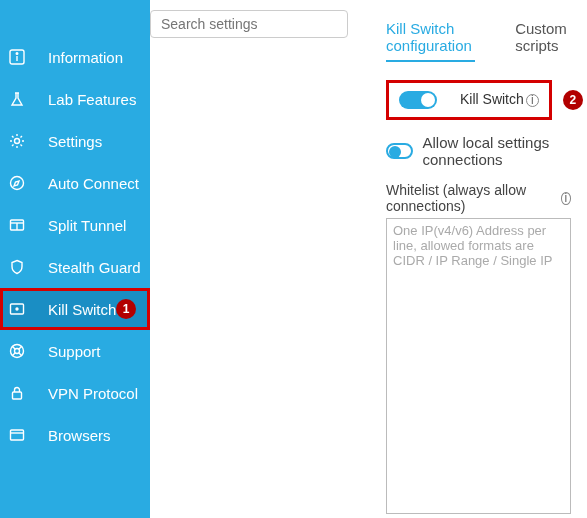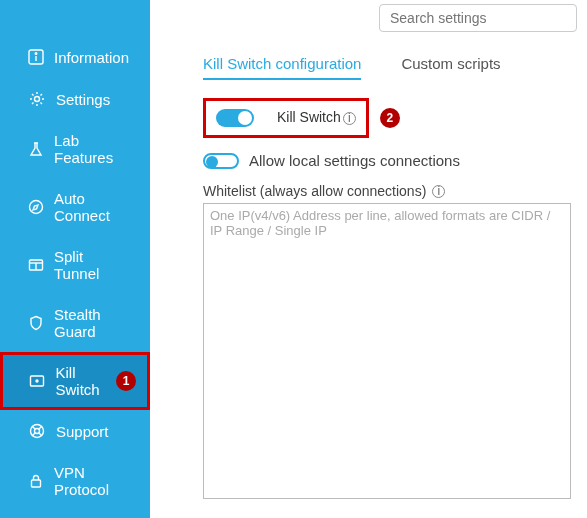--- a/index.html
+++ b/index.html
@@ -16,22 +16,22 @@
     .sidebar {
       width: 150px;
       background: #29abe2;
       color: #fff;
       padding-top: 36px;
       flex-shrink: 0;
     }
     .side-item {
       display: flex;
       align-items: center;
-      gap: 10px;
-      padding: 12px 28px;
+      gap: 22px;
+      padding: 12px 8px;
       cursor: pointer;
       font-size: 15px;
       position: relative;
     }
     .side-item .icon { width: 18px; height: 18px; display:flex;align-items:center;justify-content:center; }
     .side-item.active {
       background: #1a8ec4;
     }
     .side-item.highlight {
       outline: 3px solid #d40000;
@@ -43,23 +43,22 @@
       border-radius: 50%;
       background: #b20000;
       color: #fff;
       font-size: 12px;
       font-weight: bold;
       display: flex; align-items: center; justify-content: center;
     }
     .badge.b1 { right: 14px; top: 50%; transform: translateY(-50%); }
     .main {
       flex: 1;
-      display: flex; flex-direction: column;
+      display: flex; flex-direction: row;
       position: relative;
-      padding-left: 25px;
     }
     .search-wrap {
       height: 48px;
       display:flex; justify-content:flex-end; align-items:center;
       padding-right:10px;
       background:#fff;
     }
     .search {
       width: 198px;
       height: 28px;
@@ -161,33 +160,33 @@
             <rect x="1" y="1" width="14" height="14" rx="2"></rect>
             <line x1="8" y1="7" x2="8" y2="12"></line>
             <circle cx="8" cy="4.5" r="0.8" fill="white"></circle>
           </svg>
         </span>
       <span>Information</span>
     </div>
     <div class="side-item">
       <span class="icon">
           <svg width="16" height="16" viewBox="0 0 16 16" fill="none" stroke="white" stroke-width="1.4">
+            <path d="M6 2h4M7 2v5l-4 7h10l-4-7V2"></path>
+          </svg>
+        </span>
+      <span>Lab Features</span>
+    </div>
+    <div class="side-item">
+      <span class="icon">
+          <svg width="16" height="16" viewBox="0 0 16 16" fill="none" stroke="white" stroke-width="1.4">
             <circle cx="8" cy="8" r="2.5"></circle>
             <path d="M8 1v2M8 13v2M1 8h2M13 8h2M3 3l1.5 1.5M11.5 11.5L13 13M13 3l-1.5 1.5M4.5 11.5L3 13"></path>
           </svg>
         </span>
       <span>Settings</span>
-    </div>
-    <div class="side-item">
-      <span class="icon">
-          <svg width="16" height="16" viewBox="0 0 16 16" fill="none" stroke="white" stroke-width="1.4">
-            <path d="M6 2h4M7 2v5l-4 7h10l-4-7V2"></path>
-          </svg>
-        </span>
-      <span>Lab Features</span>
     </div>
     <div class="side-item">
       <span class="icon">
           <svg width="16" height="16" viewBox="0 0 16 16" fill="none" stroke="white" stroke-width="1.4">
             <circle cx="8" cy="8" r="6.5"></circle>
             <path d="M10 6l-1.5 4L5 11l1.5-4z"></path>
           </svg>
         </span>
       <span>Auto Connect</span>
     </div>

